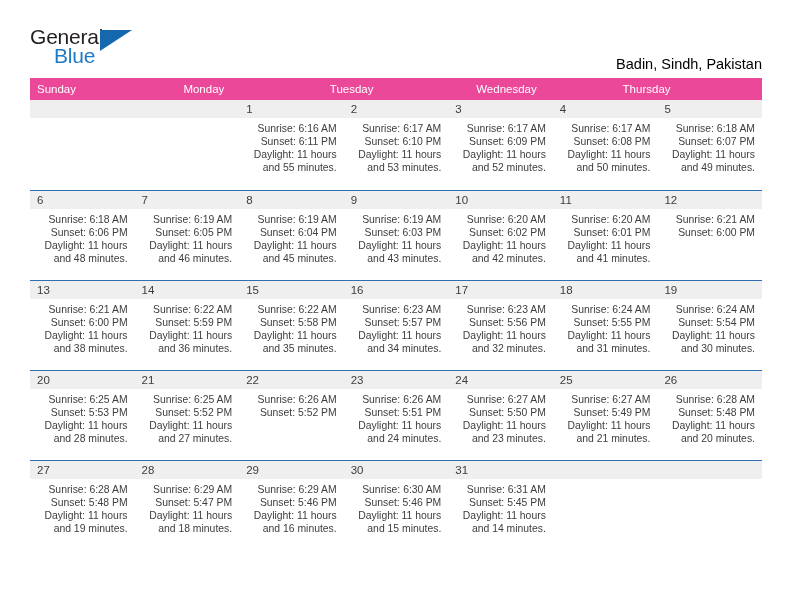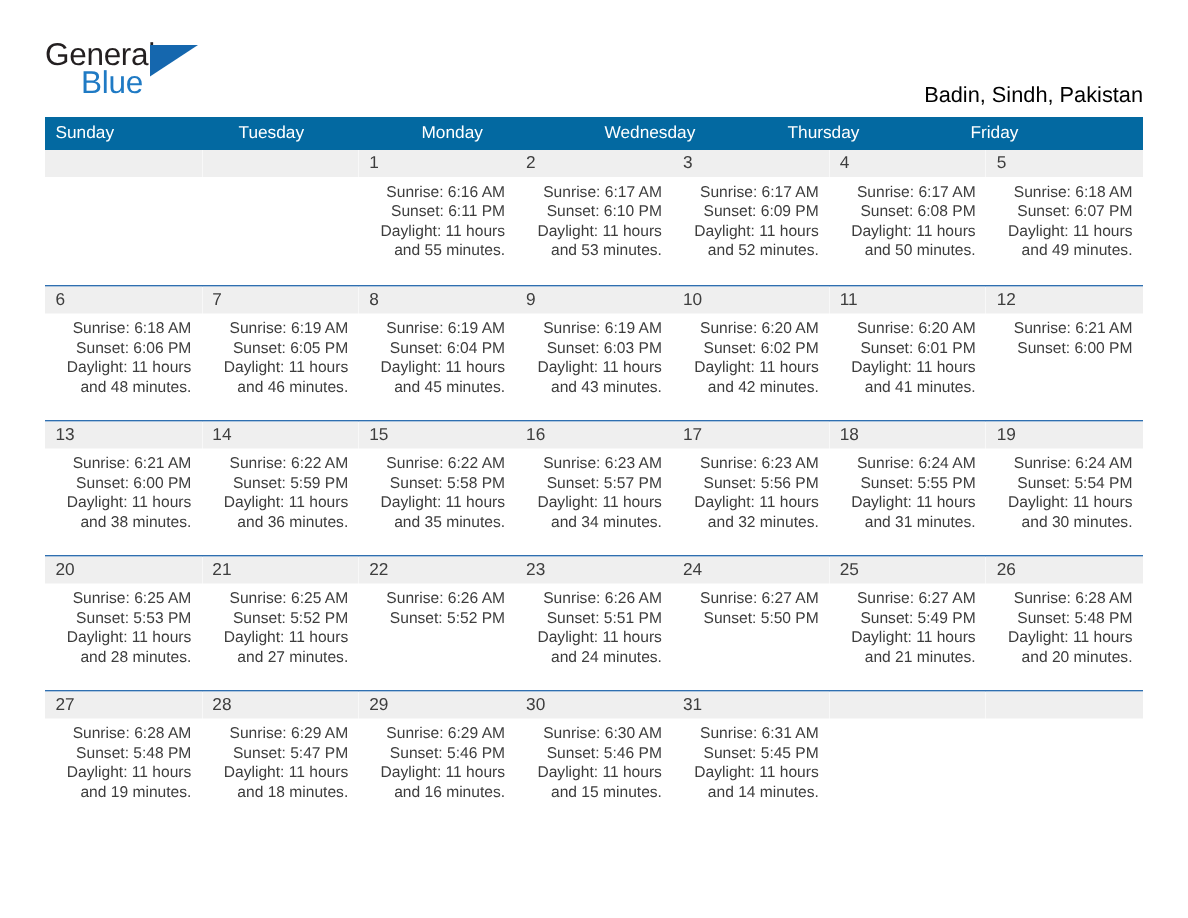--- a/index.html
+++ b/index.html
@@ -73,22 +73,22 @@
     font-weight: 400;
     margin-top: 5px;
     white-space: nowrap;
   }
 
   
   .calendar { width: 732px; margin-top: 6px; }
 
   .weekday-head {
     display: grid;
-    grid-template-columns: repeat(6, 1fr);
-    background: #0369a1;
+    grid-template-columns: repeat(5, 1fr);
+    background: #ec4899;
     height: 22px;
   }
   .weekday-head .wd {
     font-size: 11.5px;
     color: #ffffff;
     line-height: 22px;
     padding-left: 7px;
     white-space: nowrap;
   }
 
@@ -143,22 +143,22 @@
     <div class="titleblock">
       <div class="cal-subtitle">Badin, Sindh, Pakistan</div>
     </div>
 
   </div>
 
   <div class="calendar">
 
     <div class="weekday-head">
       <div class="wd">Sunday</div>
+      <div class="wd">Monday</div>
       <div class="wd">Tuesday</div>
-      <div class="wd">Monday</div>
       <div class="wd">Wednesday</div>
       <div class="wd">Thursday</div>
       <div class="wd">Friday</div>
       <div class="wd">Saturday</div>
     </div>
 
     <div id="weeks-container">
         <div class="week first">
           <div class="daycell empty">
             <div class="daynum-band"></div>
@@ -352,20 +352,21 @@
               <div>Sunrise: 6:26 AM</div>
               <div>Sunset: 5:51 PM</div>
               <div class="wrap">Daylight: 11 hours and 24 minutes.</div>
             </div>
           </div>
           <div class="daycell">
             <div class="daynum-band">24</div>
             <div class="details">
               <div>Sunrise: 6:27 AM</div>
               <div>Sunset: 5:50 PM</div>
+              <div class="wrap">Daylight: 11 hours and 23 minutes.</div>
             </div>
           </div>
           <div class="daycell">
             <div class="daynum-band">25</div>
             <div class="details">
               <div>Sunrise: 6:27 AM</div>
               <div>Sunset: 5:49 PM</div>
               <div class="wrap">Daylight: 11 hours and 21 minutes.</div>
             </div>
           </div>

